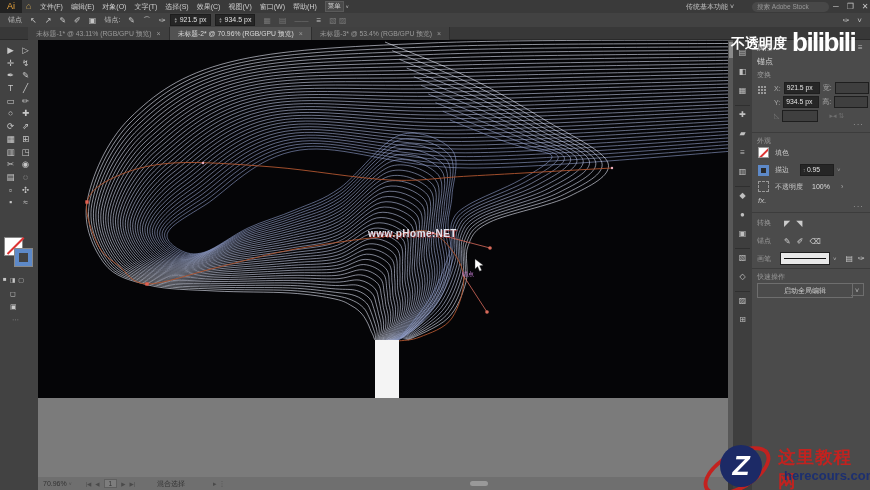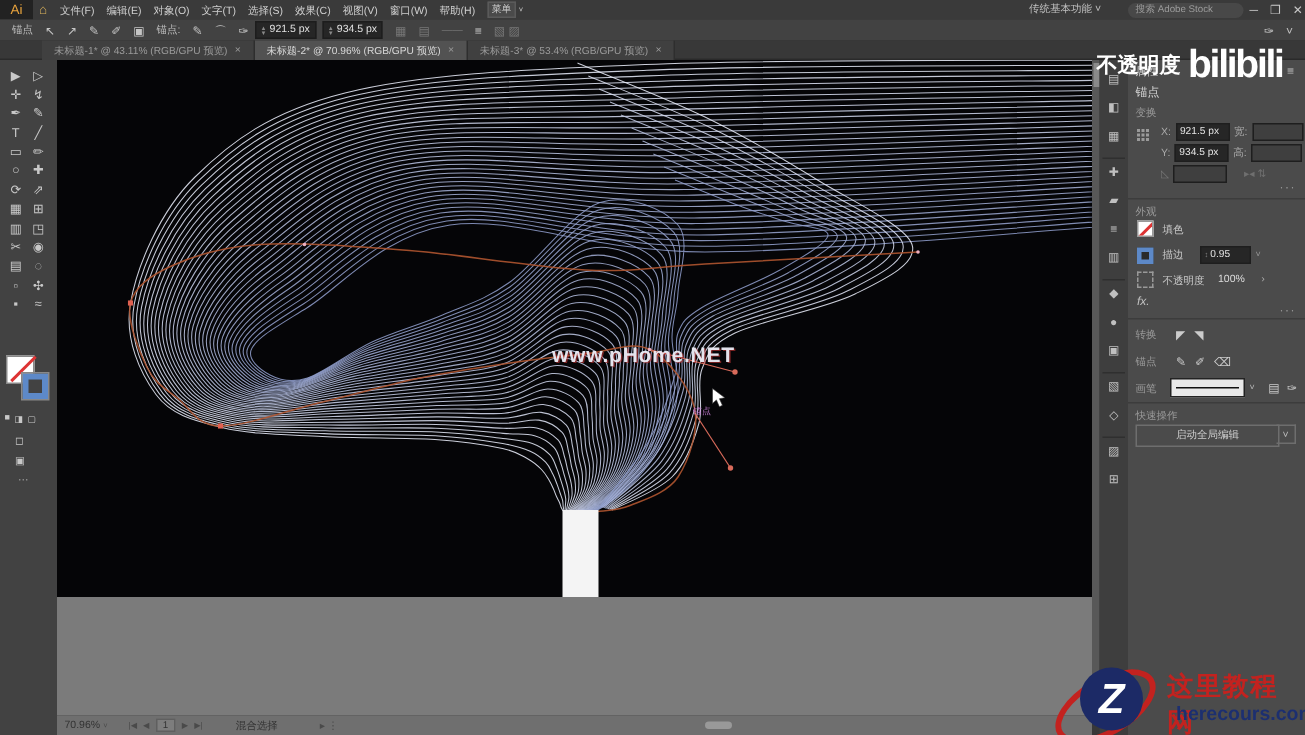--- a/index.html
+++ b/index.html
@@ -58,21 +58,21 @@
   #anchor-label{left:5px;top:16px;font-size:8px;color:#d4d4d4;}
   .fieldrow{position:absolute;display:flex;align-items:center;gap:3px;font-size:7px;color:#aaa;}
   .inbox{background:#262626;border:1px solid #1e1e1e;color:#e4e4e4;height:10px;line-height:10px;padding:0 2px;font-size:6.8px;}
   .inbox.dis{background:#3f3f3f;color:#6f6f6f;min-width:28px;}
   #refpoint{left:6px;top:46px;width:9px;height:9px;display:grid;grid-template-columns:repeat(3,3px);grid-template-rows:repeat(3,3px);}
   #refpoint i{width:2px;height:2px;background:#9a9a9a;}
   .swatchbox{width:11px;height:11px;box-sizing:border-box;position:relative;overflow:hidden;}
   #props .ellipsis{position:absolute;right:6px;color:#9a9a9a;font-size:8px;letter-spacing:1px;}
   #gbtn{position:absolute;left:5px;top:243px;width:94px;height:13px;border:1px solid #6e6e6e;color:#cfcfcf;font-size:7px;text-align:center;line-height:13px;}
   #gbtn-dd{position:absolute;left:99px;top:243px;width:13px;height:13px;border:1px solid #6e6e6e;border-left:none;color:#bbb;font-size:7px;text-align:center;line-height:13px;box-sizing:border-box;}
-  #wm-center{color:rgba(235,237,247,0.95);font-size:14px;font-weight:bold;letter-spacing:0.5px;text-shadow:1px 1px 0 rgba(190,50,50,0.6);}
+  #wm-center{color:rgba(235,237,247,0.95);font-size:10px;font-weight:bold;letter-spacing:0.5px;text-shadow:1px 1px 0 rgba(190,50,50,0.6);}
   #wm-tr{left:731px;top:31px;color:#fff;display:flex;align-items:flex-end;gap:5px;}
   #wm-tr .a{font-size:14px;font-weight:bold;}
   #wm-tr .b{font-size:26px;font-weight:900;letter-spacing:-1.5px;line-height:22px;}
   #wm-br{left:698px;top:438px;width:172px;height:52px;}
   #wm-br .ring{position:absolute;left:2px;top:14px;width:74px;height:38px;border:4px solid #c3221f;border-radius:50%;transform:rotate(-30deg);box-sizing:border-box;}
   #wm-br .zc{position:absolute;left:22px;top:7px;width:42px;height:42px;background:#1c2a66;border-radius:50%;color:#fff;font-size:28px;font-weight:bold;font-style:italic;text-align:center;line-height:42px;}
   #wm-br .t1{position:absolute;left:80px;top:7px;color:#c3221f;font-size:17.5px;font-weight:900;letter-spacing:1px;}
   #wm-br .t2{position:absolute;left:86px;top:30px;color:#1c2f70;font-size:13px;font-weight:bold;}
 </style>
 </head>

